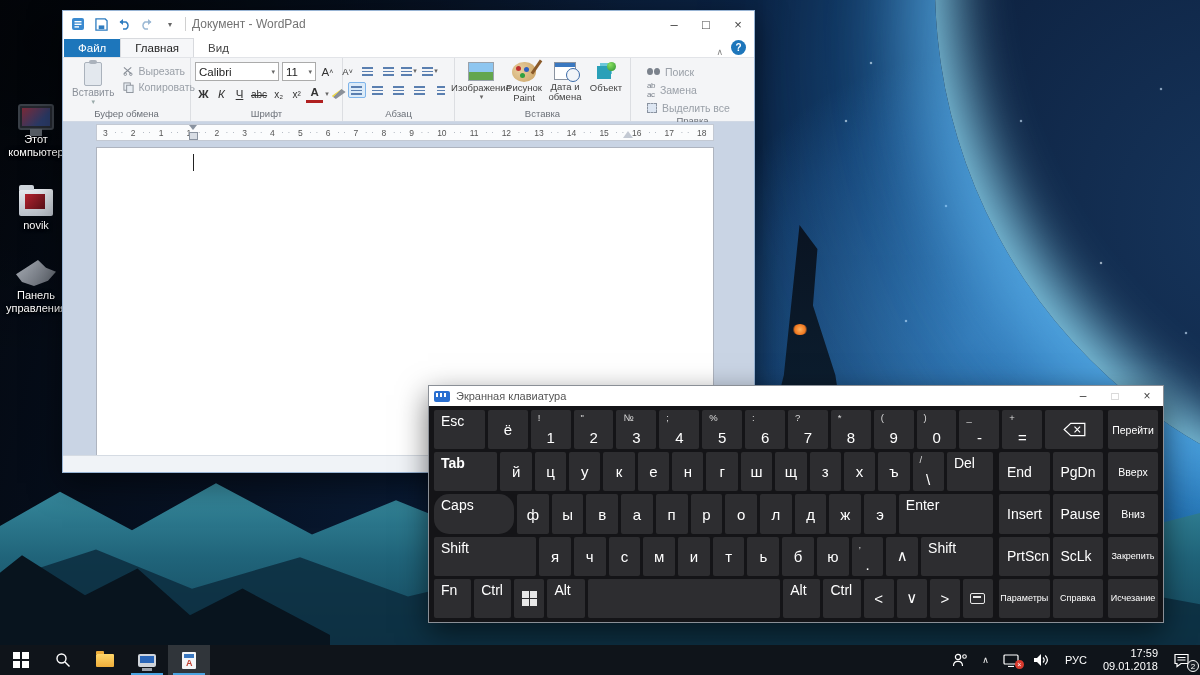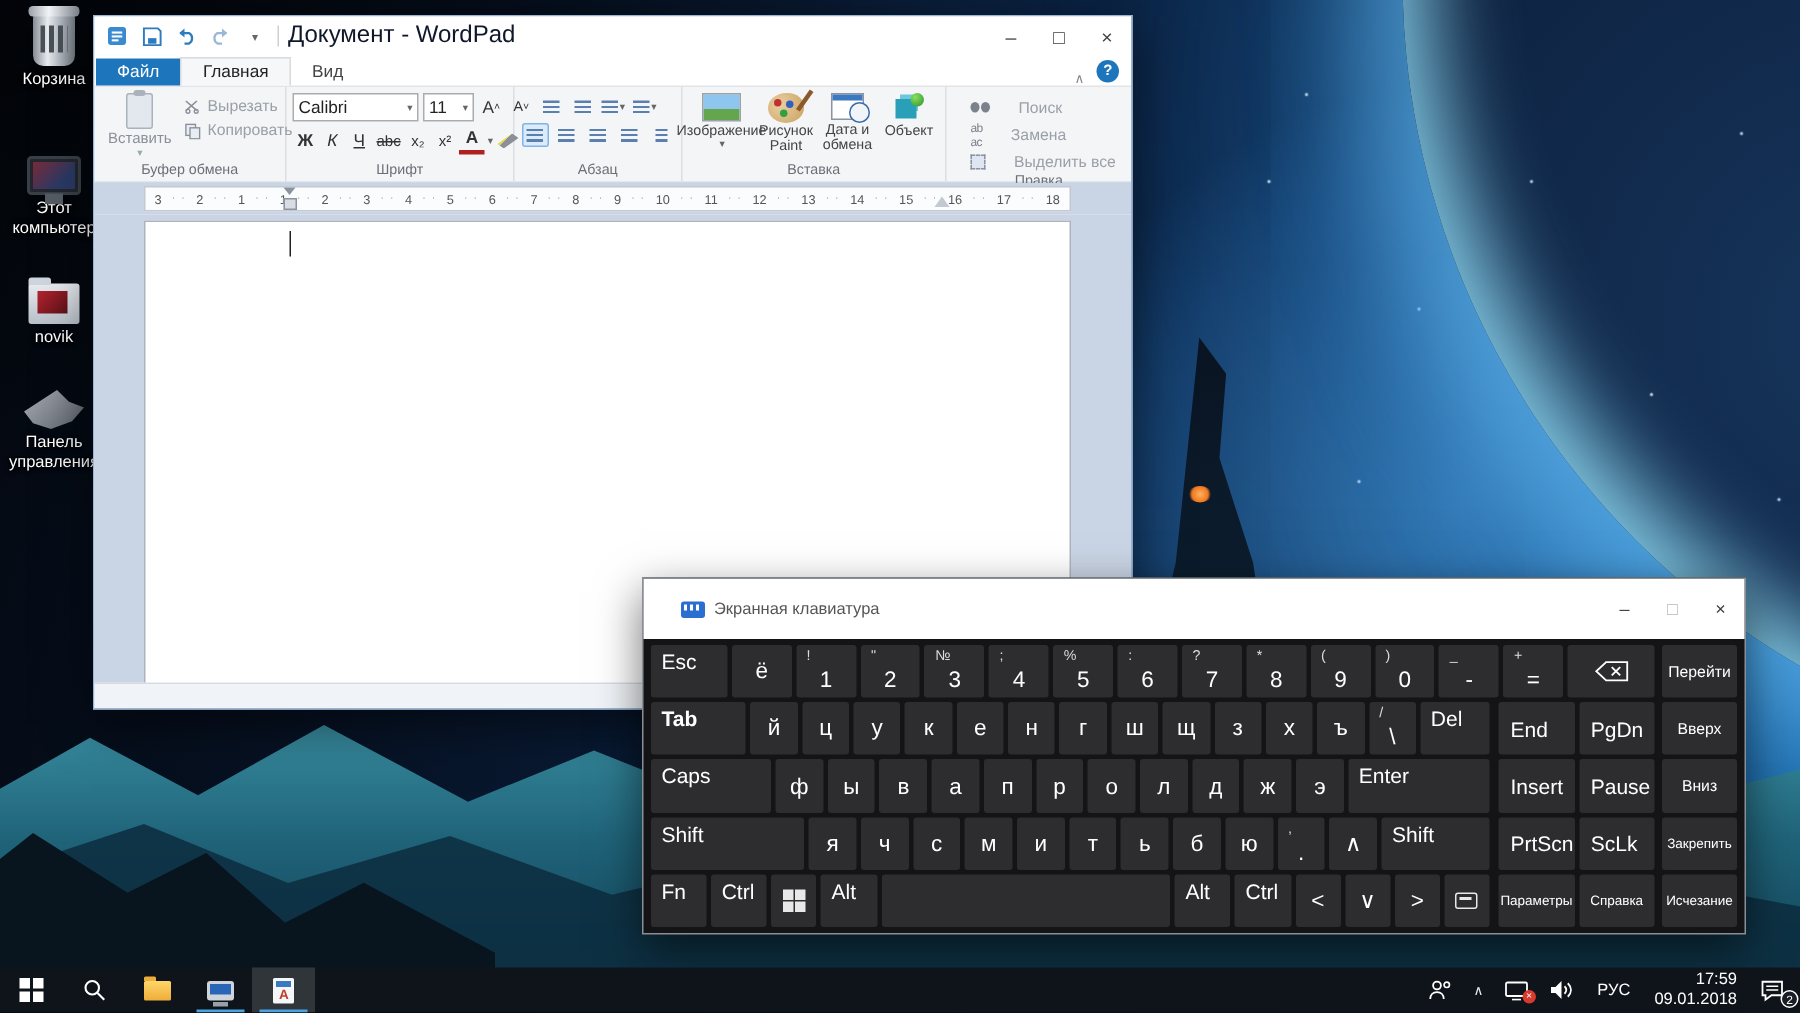--- a/index.html
+++ b/index.html
@@ -54,21 +54,21 @@
   .wctrl{width:32px;height:100%;display:flex;align-items:center;justify-content:center;font-size:13px;color:#444}
   .wctrl.dis{color:#b8b8b8}
 
   
   .wp{position:absolute;left:62px;top:10px;width:693px;height:463px;background:#fff;border:1px solid #98b4d4;box-shadow:0 10px 30px rgba(0,0,0,.5);display:flex;flex-direction:column}
   .wp-title{height:26px;display:flex;align-items:center;background:#fff;padding-left:6px;flex:0 0 auto}
   .qat{display:flex;align-items:center;gap:5px}
   .qat-btn{width:18px;height:18px;display:flex;align-items:center;justify-content:center}
   .qat-dd{font-size:8px;color:#666}
   .qat-sep{width:1px;height:14px;background:#d0d0d0;margin:0 6px}
-  .wp-title-text{font-size:16px;color:#0f172a;flex:1}
+  .wp-title-text{font-size:12px;color:#737373;flex:1}
   .wp-tabs{height:21px;display:flex;align-items:flex-end;background:#fff;border-bottom:1px solid #e2e4e8;flex:0 0 auto}
   .tab{padding:3px 14px;font-size:11.5px;color:#444}
   .tab-file{background:#1d76bb;color:#fff;margin-left:1px}
   .tab-active{border:1px solid #d8dade;border-bottom:none;background:#f6f7f9;color:#222}
   .ribbon-min{margin-left:auto;font-size:9px;color:#888;padding:0 8px}
   .help{width:15px;height:15px;border-radius:50%;background:#1d76bb;color:#fff;font-size:10px;font-weight:bold;display:flex;align-items:center;justify-content:center;margin:0 8px 2px 0}
   .ribbon{flex:0 0 auto;height:64px;background:#f4f5f7;display:flex;border-bottom:1px solid #d0d8e4}
   .rgroup{display:flex;flex-direction:column;border-right:1px solid #dcdee2;padding:3px 4px 0 4px}
   .rbody{flex:1;display:flex;align-items:flex-start}
   .glabel{height:13px;font-size:9.5px;color:#6b7078;text-align:center}
@@ -93,40 +93,40 @@
   .ic-img{width:26px;height:19px;border:1px solid #9aa2ac;background:linear-gradient(180deg,#8ec6f0 55%,#63a64e 55%);margin-bottom:2px}
   .ic-paint{width:24px;height:20px;border-radius:50% 45% 50% 50%;background:radial-gradient(circle at 35% 40%,#e8cfa0,#c9a060);position:relative;margin-bottom:1px}
   .ic-paint:before{content:"";position:absolute;left:4px;top:4px;width:5px;height:5px;border-radius:50%;background:#c03030;box-shadow:8px 1px 0 #3060c0,4px 7px 0 #30a040}
   .ic-paint:after{content:"";position:absolute;right:-2px;top:-3px;width:3px;height:16px;background:#8a5a2a;transform:rotate(35deg)}
   .ic-cal{width:22px;height:18px;border:1px solid #8a93a0;background:#fff;position:relative;margin-bottom:2px}
   .ic-cal:before{content:"";position:absolute;left:0;top:0;right:0;height:4px;background:#3a78c0}
   .ic-cal:after{content:"";position:absolute;right:-5px;bottom:-3px;width:12px;height:12px;border-radius:50%;background:#f2f5f8;border:1.5px solid #3a6aa8}
   .ic-cube{width:20px;height:20px;position:relative;margin-bottom:1px}
   .ic-cube:before{content:"";position:absolute;left:1px;top:4px;width:14px;height:13px;background:#2aa0b8;box-shadow:2px -4px 0 -1px #6cc8da}
   .ic-cube:after{content:"";position:absolute;right:0;top:0;width:9px;height:9px;border-radius:50%;background:radial-gradient(circle at 35% 30%,#8ae060,#2a9030)}
-  .erow{display:flex;align-items:center;gap:19px;font-size:10.5px;color:#9aa0a8;height:15px}
+  .erow{display:flex;align-items:center;gap:5px;font-size:10.5px;color:#9aa0a8;height:15px}
   .ic-bino{width:13px;height:8px;position:relative}
   .ic-bino:before{content:"";position:absolute;left:0;top:0;width:6px;height:7px;border-radius:50%;background:#7b828c;box-shadow:7px 0 0 #7b828c}
   .ic-ab{font-size:8px;color:#7b828c;letter-spacing:-.5px}
   .ic-sel{width:10px;height:10px;border:1px dashed #8a93a0;background:#dde6f2}
   .ruler{position:relative;height:21px;background:#c9d4e4;flex:0 0 auto}
   .ruler-band{position:absolute;left:33px;top:2px;width:618px;height:17px;background:#fbfcfd;border:1px solid #c3c9d3;display:flex;align-items:center;justify-content:space-between;padding:0 6px;font-size:8.5px;color:#555}
   .ruler-band i{font-style:normal;color:#9aa2ae;font-size:7px;letter-spacing:1px}
   .rmark-left{position:absolute;left:126px;top:3px;width:9px;height:15px}
   .rmark-left:before{content:"";position:absolute;top:0;left:0;border-left:4.5px solid transparent;border-right:4.5px solid transparent;border-top:5px solid #8a93a0}
   .rmark-left:after{content:"";position:absolute;bottom:0;left:0;width:7px;height:6px;background:#d8dde4;border:1px solid #8a93a0}
   .rmark-right{position:absolute;left:560px;top:9px;width:0;height:0;border-left:5px solid transparent;border-right:5px solid transparent;border-bottom:7px solid #c3c9d3}
   .doc{flex:1;position:relative;background:#c9d4e4;overflow:hidden}
   .page{position:absolute;left:33px;top:4px;width:618px;height:420px;background:#fff;border:1px solid #aeb4bf}
   .caret{position:absolute;left:96px;top:6px;width:1px;height:17px;background:#222}
   .wp-status{height:17px;background:#f0f3f7;border-top:1px solid #d5dbe3;flex:0 0 auto}
 
   
   .osk{position:absolute;left:428px;top:385px;width:736px;height:238px;border:1px solid #8a8f96;box-shadow:0 10px 28px rgba(0,0,0,.55);display:flex;flex-direction:column;background:#141417}
-  .osk-title{height:40px;background:#fff;display:flex;align-items:center;padding-left:25px;flex:0 0 auto}
+  .osk-title{height:20px;background:#fff;display:flex;align-items:center;padding-left:5px;flex:0 0 auto}
   .osk-app-ico{width:16px;height:11px;background:#2a6fd0;border-radius:2px;margin-right:6px;position:relative}
   .osk-app-ico:before{content:"";position:absolute;left:2px;top:2px;right:2px;height:4px;background:repeating-linear-gradient(90deg,#fff 0 2px,transparent 2px 4px)}
   .osk-title-text{font-size:11px;color:#555;flex:1}
   .osk-title .wctrl{font-size:12px}
   .osk-keys{flex:1;padding:4px 5px;display:flex;flex-direction:column;gap:3px}
   .krow{flex:1;display:flex}
   .kmain{flex:1;display:flex;gap:3px}
   .knav{width:104px;display:flex;gap:3px;margin-left:6px}
   .knav .key{flex:1}
   .rkey{width:50px;margin-left:5px;flex:0 0 auto}
@@ -177,26 +177,20 @@
   <div class="planet"></div>
   <div class="stars"></div>
   <div class="flare"></div>
   <div class="spire"></div>
   <div class="thruster"></div>
   <div class="terrainA"></div>
   <div class="terrainB"></div>
   <div class="rockL"></div>
   <div class="vin"></div>
 
-  <div class="dicon" style="top:4px">
-    <div class="dart">
-        <div class="ic-recycle"></div>
-      </div>
-    <div class="dlabel">Корзина</div>
-  </div>
   <div class="dicon" style="top:90px">
     <div class="dart">
         <div class="ic-pc">
           <i></i>
         </div>
       </div>
     <div class="dlabel">Этот компьютер</div>
   </div>
   <div class="dicon" style="top:176px">
     <div class="dart">
@@ -579,21 +573,21 @@
             </div>
           </div>
           <div class="knav">
             <div class="key nkey">End</div>
             <div class="key nkey">PgDn</div>
           </div>
           <div class="key rkey ks">Вверх</div>
         </div>
         <div class="krow">
           <div class="kmain">
-            <div class="key spec" style="flex: 2.3 1 0px;">
+            <div class="key spec" style="flex: 2.3 1 0px; border-radius: 15px;">
               <span>Caps</span>
             </div>
             <div class="key" style="flex: 1 1 0px;">
               <span>ф</span>
             </div>
             <div class="key" style="flex: 1 1 0px;">
               <span>ы</span>
             </div>
             <div class="key" style="flex: 1 1 0px;">
               <span>в</span>

